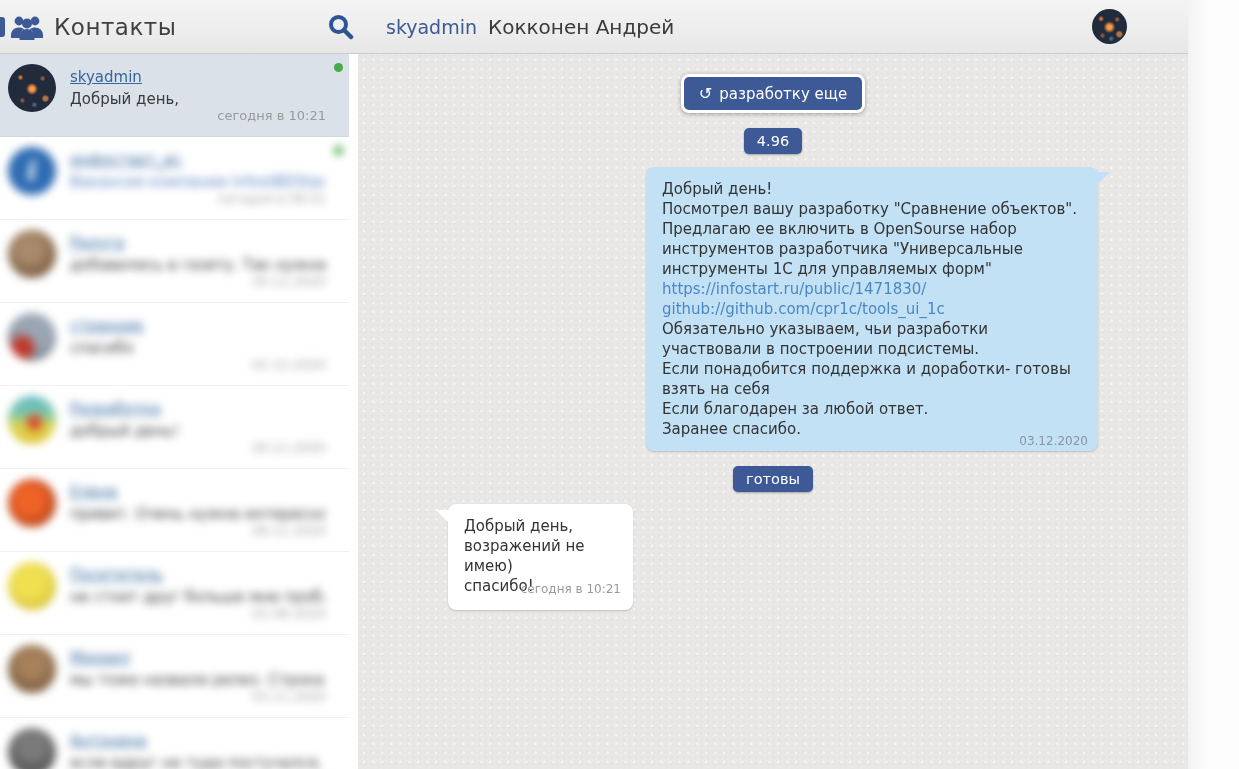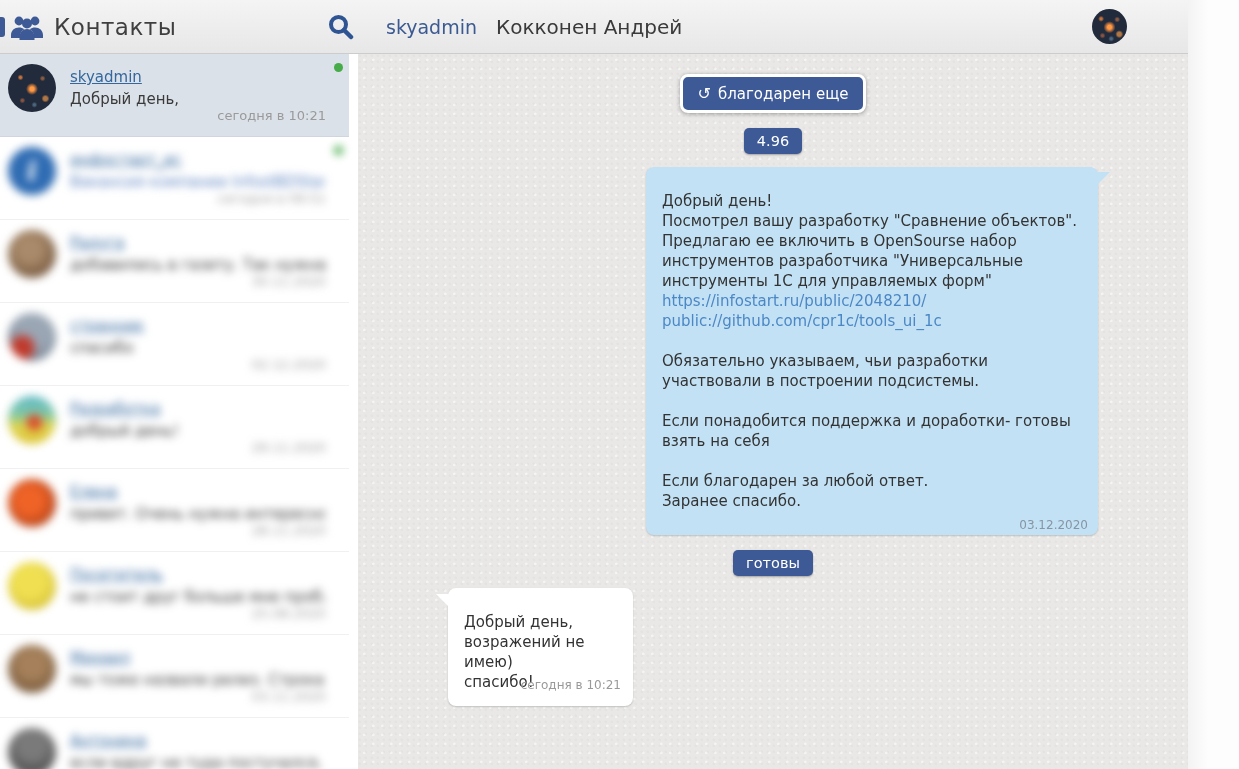--- a/index.html
+++ b/index.html
@@ -73,38 +73,38 @@
   .chat-bg { position:absolute; inset:0;
       background-image:
         radial-gradient(circle at 30% 30%, rgba(0,0,0,.025) 1px, transparent 1.6px),
         radial-gradient(circle at 70% 65%, rgba(255,255,255,.5) 1px, transparent 1.6px);
       background-size:6px 6px, 9px 9px; }
   .chat-header { position:absolute; left:0; top:0; width:830px; height:54px;
                  background:linear-gradient(#f4f4f4,#e7e7e7);
                  border-bottom:1px solid #cccccc;
                  display:flex; align-items:center; padding-left:28px; }
   .ch-user { font-size:19px; color:#3b5a92; margin-right:11px; cursor:pointer; }
-  .ch-name { font-size:20px; color:#3a3a3a;margin-left:8px; }
+  .ch-name { font-size:20px; color:#3a3a3a; }
   .ch-avatar { position:absolute; right:61px; top:9px; width:35px; height:35px;
                border-radius:50%; }
 
   .messages { position:absolute; left:90px; top:54px; width:650px;
               display:flex; flex-direction:column; align-items:center; }
   .load-more { margin-top:20px; background:#3d5a96; color:#fff; font-size:15px;
                font-family:inherit; border:3px solid #fff; border-radius:8px;
                padding:7px 15px; box-shadow:0 1px 4px rgba(0,0,0,.35); cursor:pointer;
                display:flex; align-items:center; }
   .reload-glyph { font-size:16px; margin-right:7px; }
   .date-badge { margin-top:15px; background:#3d5a96; color:#fff; font-size:14.5px;
                 border-radius:5px; padding:5px 13px; box-shadow:0 1px 2px rgba(0,0,0,.3); }
 
   .bubble { position:relative; border-radius:8px; font-size:15px; line-height:20px;
-            color:#333; box-shadow:0 1px 2px rgba(0,0,0,.18); padding:24px 16px; }
+            color:#333; box-shadow:0 1px 2px rgba(0,0,0,.18); padding:12px 16px; }
   .bubble p { margin:0; white-space:pre-line; }
-  .bubble p + p { margin-top:20px; }
+  .bubble p + p { }
   .b-in { align-self:flex-end; margin-top:13px; width:452px; background:#c2e1f5; }
   .b-in::after { content:""; position:absolute; right:-12px; top:5px;
                  border-left:13px solid #c2e1f5; border-bottom:13px solid transparent; }
   .b-out { align-self:flex-start; margin-top:12px; width:185px; background:#fff;
            padding-bottom:14px; }
   .b-out::after { content:""; position:absolute; left:-12px; top:6px;
                   border-right:13px solid #fff; border-bottom:13px solid transparent; }
   .msg-link { color:#4c87c5; text-decoration:none; cursor:pointer; }
   .b-time-in { position:absolute; right:10px; bottom:0; font-size:12px; color:#8795a3; }
   .b-time-out { position:absolute; right:12px; bottom:11px; font-size:12px; color:#999; }
@@ -229,29 +229,29 @@
     <div class="sb-thumb"></div>
   </div>
 </div>
 
 <div class="chat">
   <div class="chat-bg"></div>
 
   <div class="messages">
     <button class="load-more">
       <span class="reload-glyph">↺</span>
-      <span>благодарен еще</span>
+      <span>разработку еще</span>
     </button>
 
     <div class="date-badge">4.96</div>
 
     <div class="bubble b-in">
       <p><span>Добрый день!
 Посмотрел вашу разработку "Сравнение объектов".
-Предлагаю ее включить в OpenSourse набор инструментов разработчика "Универсальные инструменты 1С для управляемых форм" </span><a class="msg-link">https://infostart.ru/public/2048210/</a><span> </span><a class="msg-link">public://github.com/cpr1c/tools_ui_1c</a></p>
+Предлагаю ее включить в OpenSourse набор инструментов разработчика "Универсальные инструменты 1С для управляемых форм" </span><a class="msg-link">https://infostart.ru/public/1471830/</a><span> </span><a class="msg-link">github://github.com/cpr1c/tools_ui_1c</a></p>
       <p>Обязательно указываем, чьи разработки участвовали в построении подсистемы.</p>
       <p>Если понадобится поддержка и доработки- готовы взять на себя</p>
       <p>Если благодарен за любой ответ.
 Заранее спасибо.</p>
       <div class="b-time-in">03.12.2020</div>
     </div>
 
     <div class="date-badge">готовы</div>
 
     <div class="bubble b-out">

